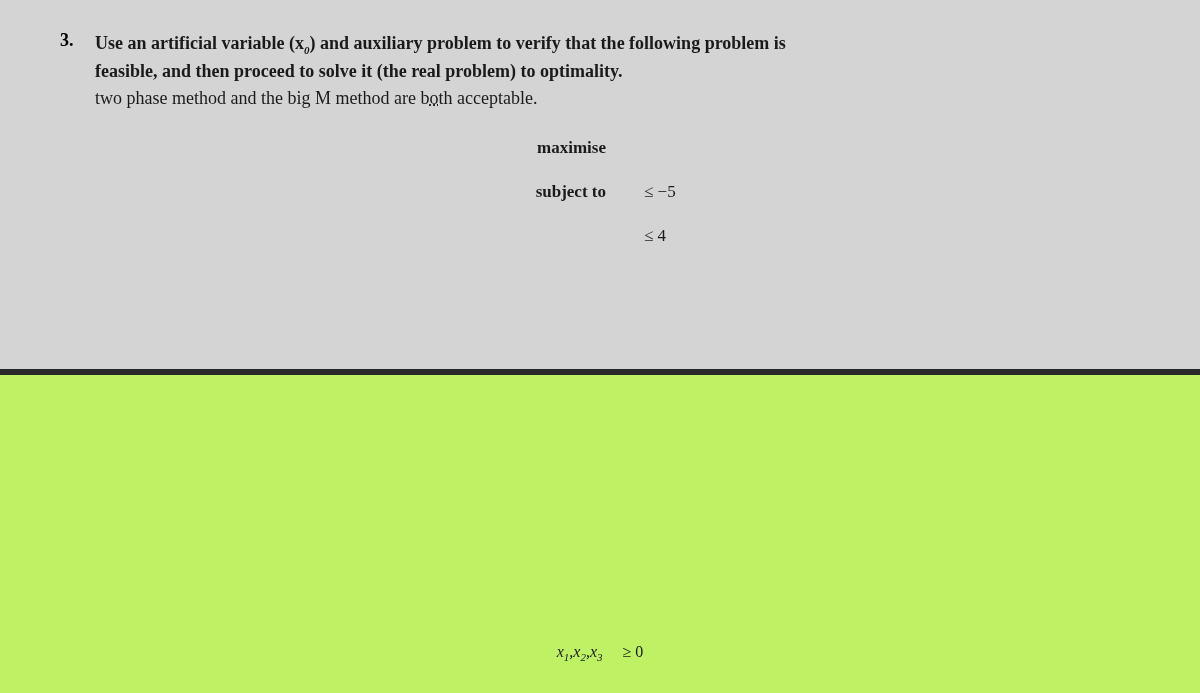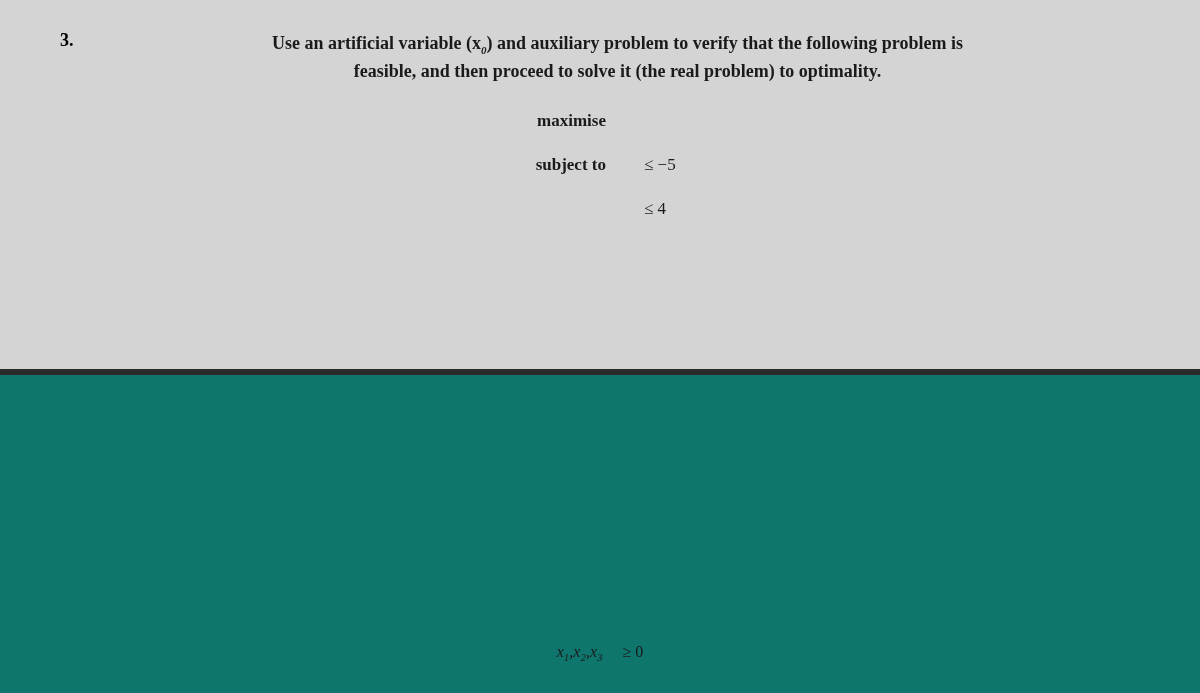--- a/index.html
+++ b/index.html
@@ -55,21 +55,20 @@
     }
 
     .question-line {
       font-size: 18px;
       line-height: 1.5;
       color: #1a1a1a;
     }
 
     .question-line.bold {
       font-weight: bold;
-      text-align: center;
     }
 
     .math-block {
       margin-top: 20px;
       display: flex;
       flex-direction: column;
       align-items: center;
       gap: 16px;
     }
 
@@ -107,21 +106,21 @@
 
     .divider-bar {
       width: 100%;
       height: 6px;
       background-color: #2a2a2a;
       margin-top: 0;
       flex-shrink: 0;
     }
 
     .lower-area {
-      background-color: #0f766e;
+      background-color: #bef264;
       flex: 1;
       position: relative;
       min-height: 200px;
     }
 
     .bottom-math {
       position: absolute;
       bottom: 30px;
       left: 50%;
       transform: translateX(-50%);
@@ -155,20 +154,23 @@
     <div class="question-block">
       <div class="question-header">
         <div class="question-number">3.</div>
         <div class="question-text-block">
           <div class="question-line bold">
             Use an artificial variable (x<sub>0</sub>) and auxiliary problem to verify that the following problem is
           </div>
           <div class="question-line bold">
             feasible, and then proceed to solve it (the real problem) to optimality.
           </div>
+          <div class="question-line">
+            two phase method and the big M method are b<span style="text-decoration:underline; text-decoration-style: dotted;">o</span>th acceptable.
+          </div>
         </div>
       </div>
 
       <div class="math-block">
 
         <div class="math-row">
           <div class="math-label">maximise</div>
           <div class="math-constraint"></div>
         </div>
 

